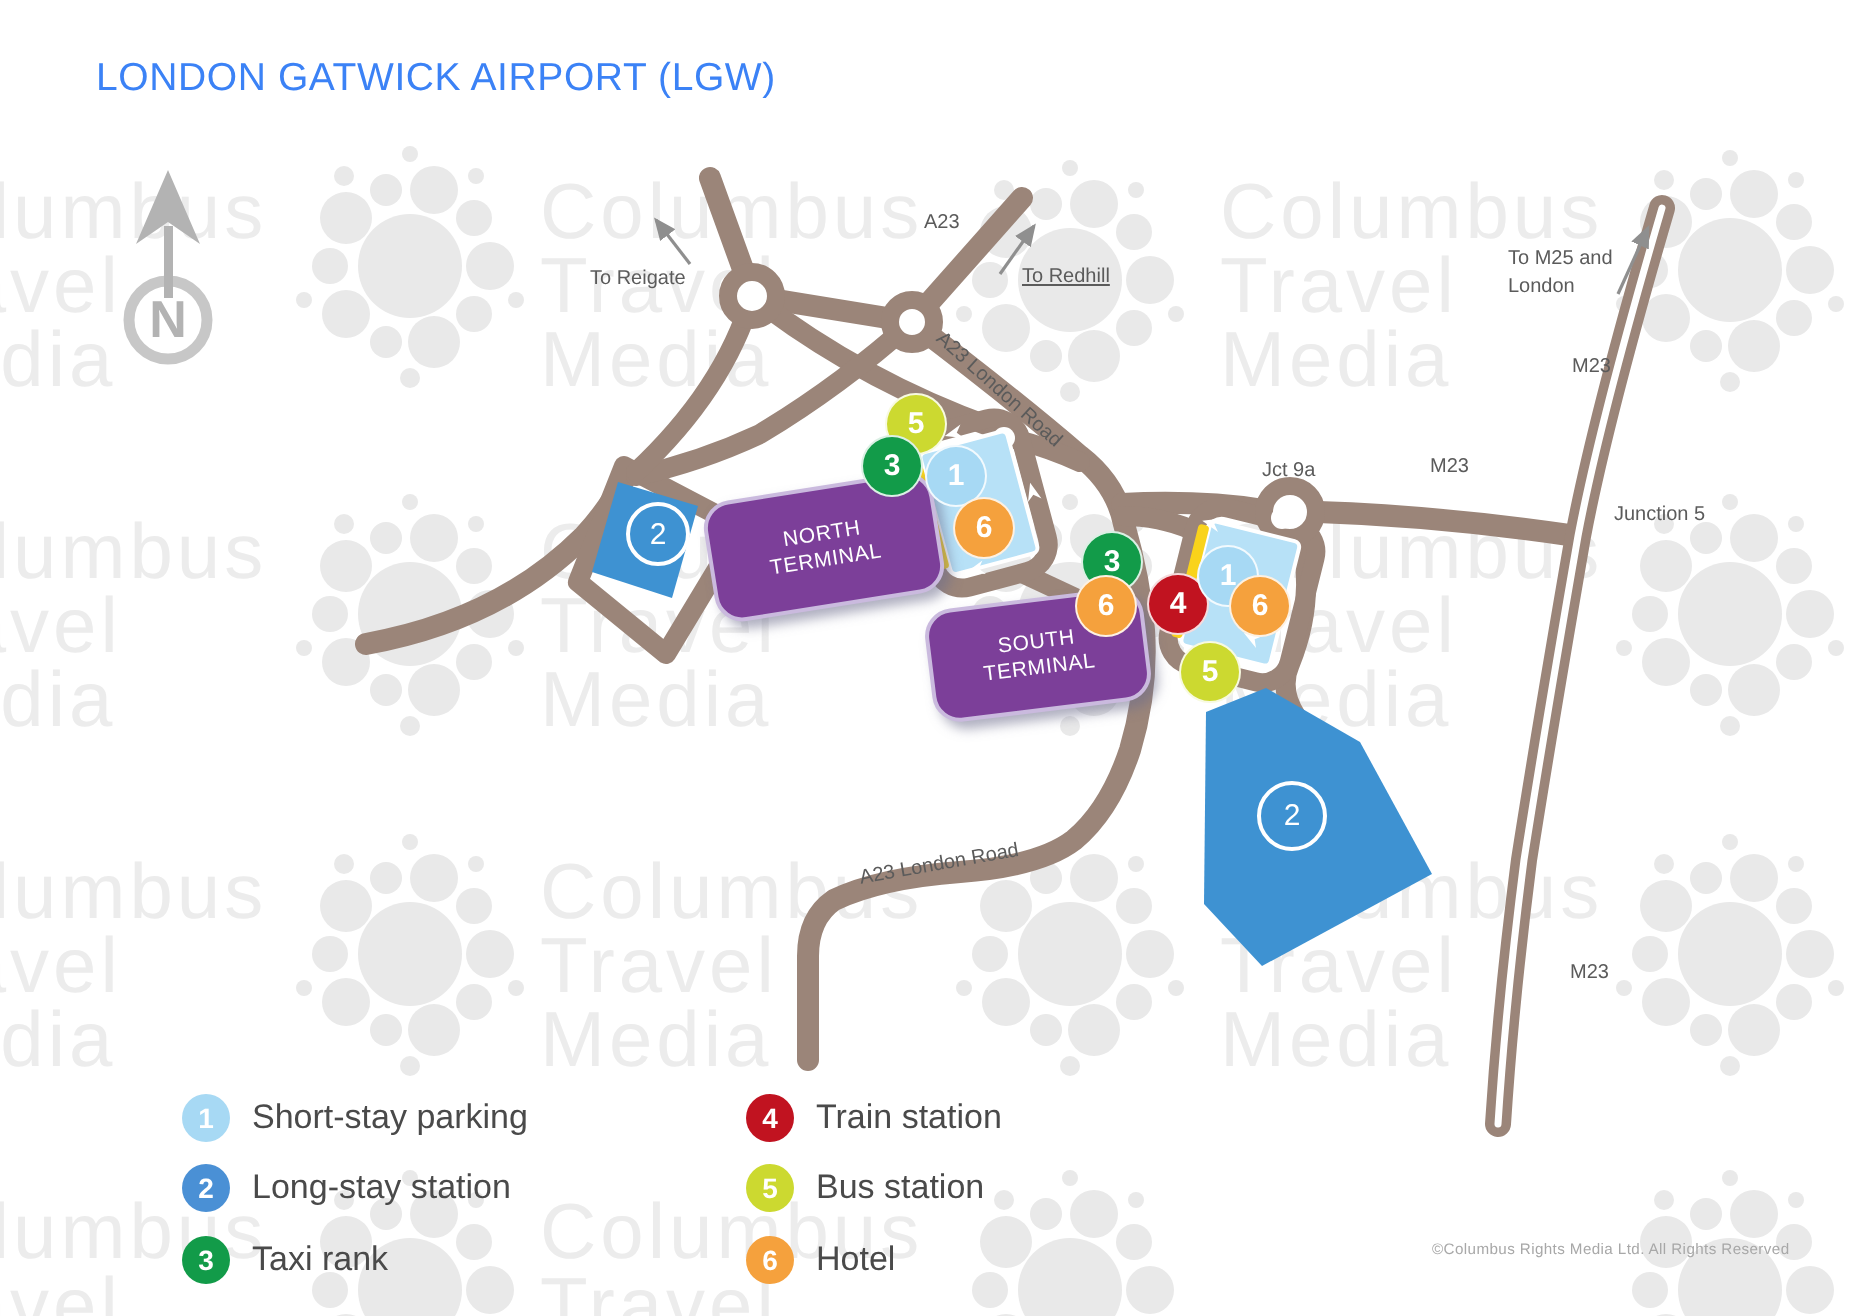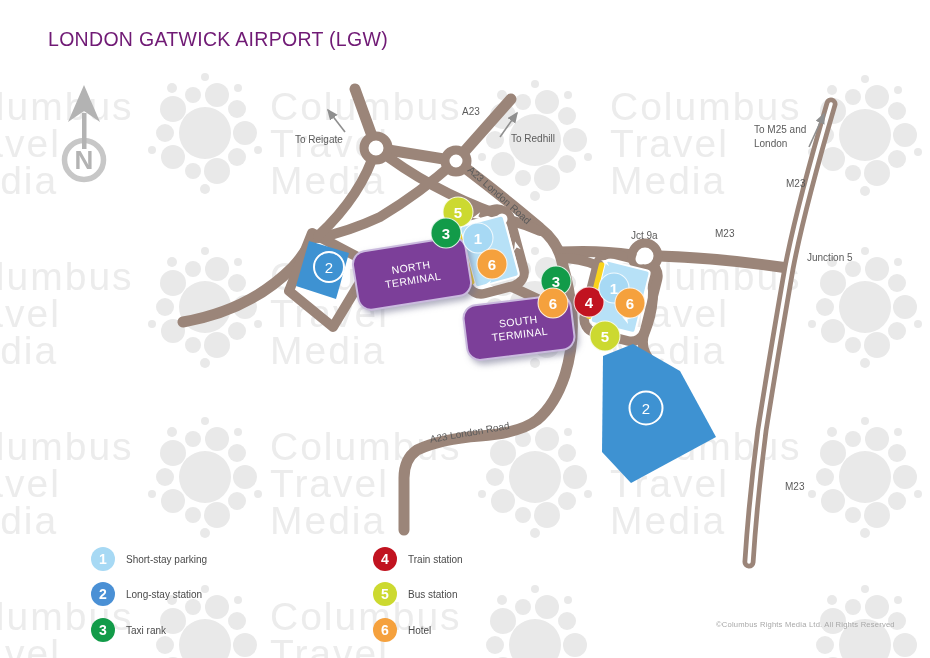--- a/index.html
+++ b/index.html
@@ -6,21 +6,21 @@
   #stage{position:relative;width:930px;height:658px;background:#ffffff;overflow:hidden;
          font-family:"Liberation Sans",sans-serif;}
   
   .wm{position:absolute;color:#ececec;font-size:39px;line-height:37px;font-weight:300;
       letter-spacing:2px;white-space:nowrap;z-index:0;}
   
   #flowers{position:absolute;left:0;top:0;z-index:0;}
   #map{position:absolute;left:0;top:0;z-index:2;}
   
   #title{position:absolute;left:48px;top:28px;font-size:19.5px;font-weight:500;
-         color:#701a75;letter-spacing:.3px;z-index:5;}
+         color:#3b82f6;letter-spacing:.3px;z-index:5;}
   
   #compassN{position:absolute;left:84px;top:160px;transform:translate(-50%,-50%);
             color:#b3b3b3;font-size:26px;font-weight:bold;z-index:3;}
   
   .rlbl{position:absolute;color:#5b5b5b;font-size:10px;white-space:nowrap;z-index:3;}
   .rot{transform-origin:left top;}
   
   .terminal{position:absolute;background:#7c3f99;border:2.5px solid #cabade;border-radius:14px;
             box-shadow:3px 4px 6px rgba(110,110,140,.55);color:#fff;display:flex;flex-direction:column;
             align-items:center;justify-content:center;font-size:10.5px;letter-spacing:.4px;
@@ -31,21 +31,21 @@
       font-weight:bold;z-index:6;border:1.5px solid rgba(255,255,255,.85);}
   .mk-outline{position:absolute;width:28px;height:28px;border-radius:50%;transform:translate(-50%,-50%);
       display:flex;align-items:center;justify-content:center;color:#fff;font-size:15px;
       border:2px solid #fff;background:transparent;z-index:6;}
   .c1{background:#a7d9f4;} .c2{background:#4a90d5;} .c3{background:#129b49;}
   .c4{background:#c11320;} .c5{background:#ccd930;} .c6{background:#f5a13d;}
   
   .lrow{position:absolute;display:flex;align-items:center;gap:11px;z-index:7;height:24px;}
   .lmk{width:24px;height:24px;border-radius:50%;display:flex;align-items:center;justify-content:center;
        color:#fff;font-size:14px;font-weight:bold;flex:0 0 auto;}
-  .llbl{color:#4a4a4a;font-size:10px;}
+  .llbl{color:#4a4a4a;font-size:17px;}
   .swatch{width:28px;height:22px;background:#9b8579;display:flex;align-items:center;justify-content:center;flex:0 0 auto;}
   .swatch i{display:block;width:16px;height:4.5px;background:#f9d31b;border-radius:2.5px;}
   #copyright{position:absolute;left:716px;top:620px;font-size:7.6px;color:#a8a8a8;
              letter-spacing:.2px;z-index:7;}
 </style>
 </head>
 <body>
 
 <div id="stage">
 
@@ -209,21 +209,21 @@
       <line x1="809" y1="147" x2="824" y2="114" marker-end="url(#ah)"></line>
     </g>
   </svg>
 
   <div id="title">LONDON GATWICK AIRPORT (LGW)</div>
 
   <div id="compassN">N</div>
 
   <div class="rlbl" style="left:295px;top:134px;">To Reigate</div>
   <div class="rlbl" style="left:462px;top:106px;">A23</div>
-  <div class="rlbl" style="left:511px;top:133px;">To Redhill</div>
+  <div class="rlbl" style="left:511px;top:133px;text-decoration:underline;">To Redhill</div>
   <div class="rlbl rot" style="left:473px;top:164px;transform:rotate(42deg);">A23 London Road</div>
   <div class="rlbl" style="left:631px;top:230px;">Jct 9a</div>
   <div class="rlbl" style="left:715px;top:228px;">M23</div>
   <div class="rlbl" style="left:807px;top:252px;">Junction 5</div>
   <div class="rlbl" style="left:786px;top:178px;">M23</div>
   <div class="rlbl" style="left:754px;top:123px;line-height:14px;">
     <div>To M25 and</div>
     <div>London</div>
   </div>
   <div class="rlbl rot" style="left:429px;top:434px;transform:rotate(-10deg);">A23 London Road</div>

